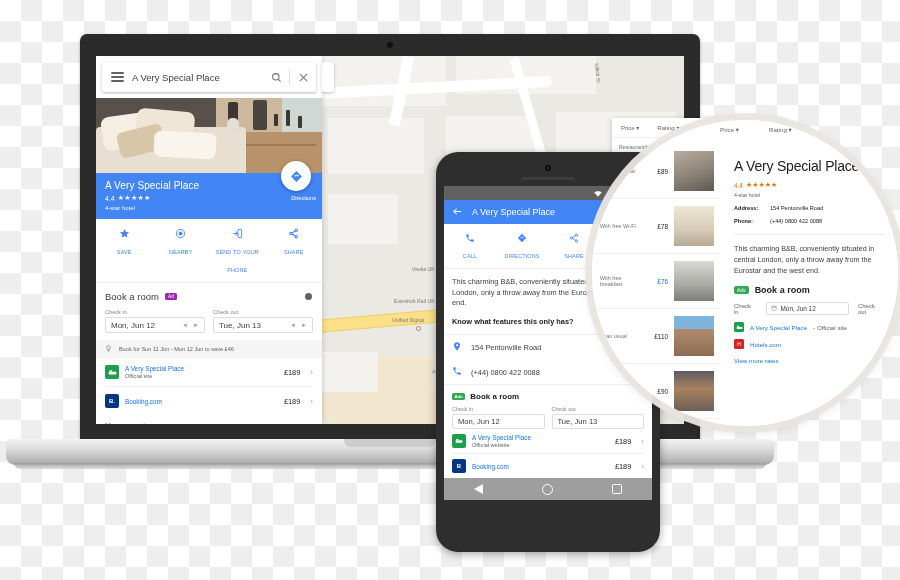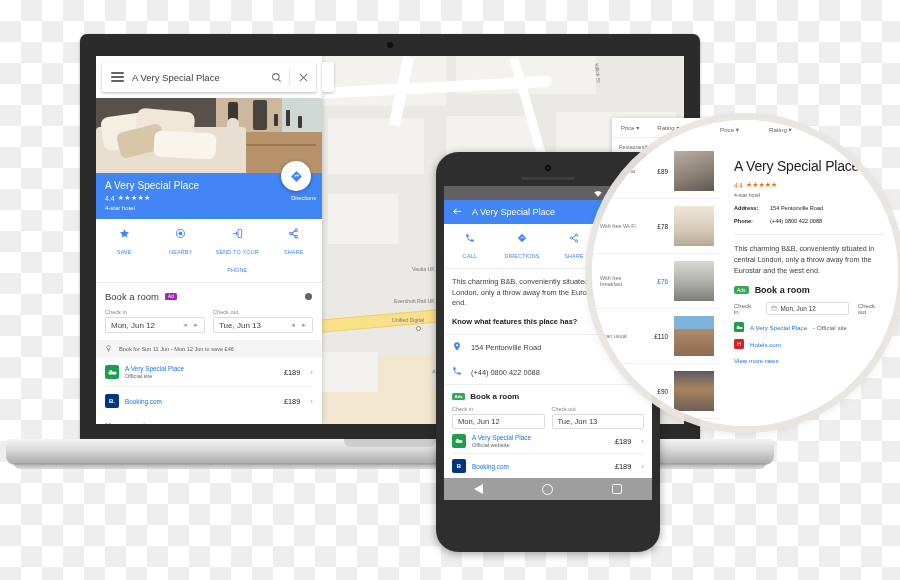--- a/index.html
+++ b/index.html
@@ -579,21 +579,21 @@
             <svg width="10" height="10" viewBox="0 0 24 24" fill="#4285f4">
                 <circle cx="12" cy="12" r="9.5"></circle>
                 <path d="M2.5 12h19M12 2.5c3 3 3 16 0 19M12 2.5c-3 3-3 16 0 19" stroke="#fff" stroke-width="1.3" fill="none"></path>
               </svg>
           </span>
           <span class="txt">WEBSITE</span>
         </div>
       </div>
 
       <div class="ph-desc">This charming  B&amp;B, conveniently situated in central London, only a throw away from the Eurostar and the west end.</div>
-      <div class="ph-q">Know what features this place has?</div>
+      <div class="ph-q">Know what features this only has?</div>
 
       <div class="ph-row">
         <span>
           <svg width="10" height="11" viewBox="0 0 24 24" fill="#4285f4">
               <path d="M12 2a7 7 0 00-7 7c0 5.2 7 13 7 13s7-7.8 7-13a7 7 0 00-7-7z"></path>
               <circle cx="12" cy="9" r="2.6" fill="#fff"></circle>
             </svg>
         </span>
         <span>154 Pentonville Road</span>
       </div>

